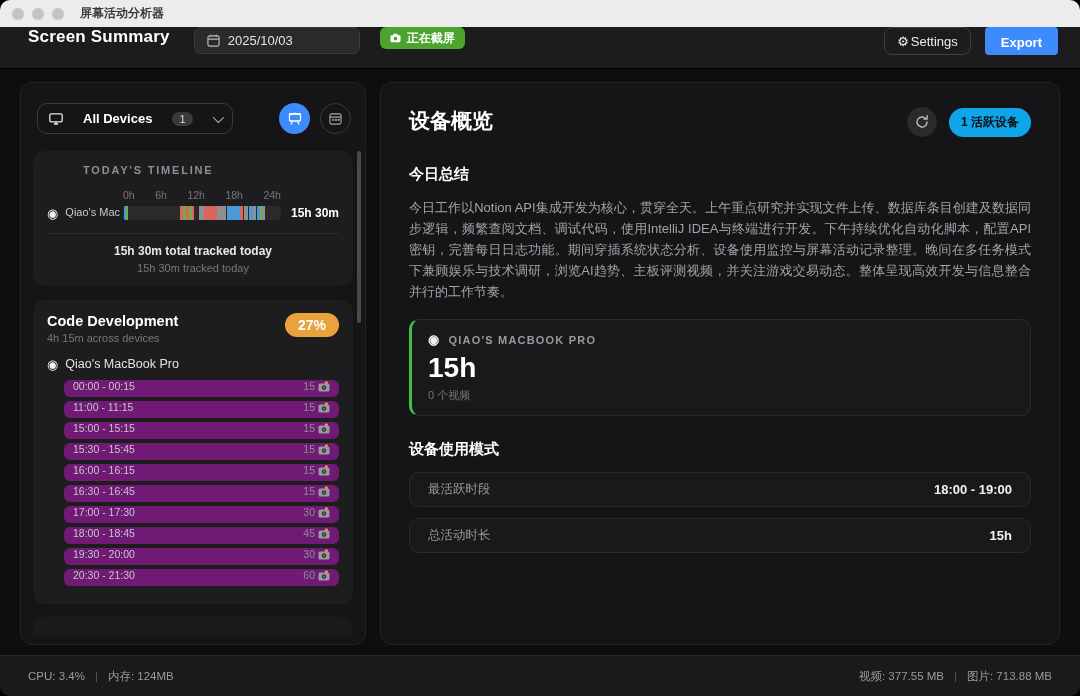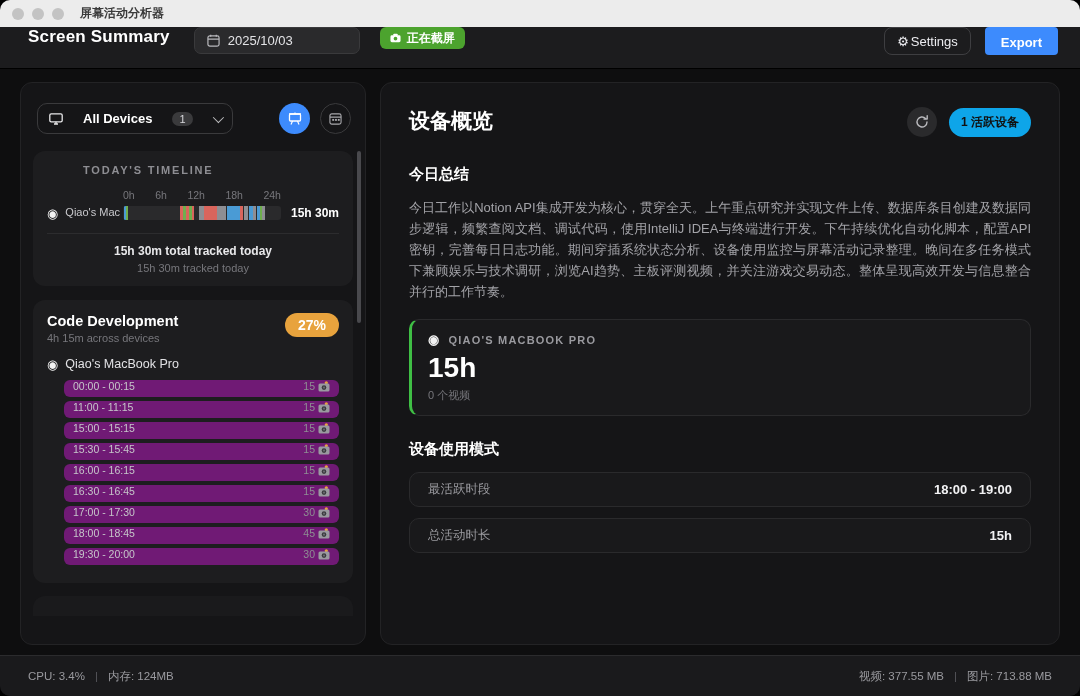--- a/index.html
+++ b/index.html
@@ -337,20 +337,32 @@
                 <span class="entry-min">30</span>
                 <svg width="12" height="11" viewBox="0 0 12 11">
                   <circle cx="8.3" cy="1.8" r="1.6" fill="#e8a33d"></circle>
                   <rect x="0.5" y="2.6" width="11" height="8" rx="1.5" fill="#9a9aa0"></rect>
                   <circle cx="6" cy="6.6" r="2.3" fill="#3a3a3e"></circle>
                   <circle cx="6" cy="6.6" r="1.1" fill="#6a6a70"></circle>
                 </svg>
               </span>
             </div>
 
+            <div class="entry-row">
+              <span class="entry-range">20:30 - 21:30</span>
+              <span class="entry-right">
+                <span class="entry-min">60</span>
+                <svg width="12" height="11" viewBox="0 0 12 11">
+                  <circle cx="8.3" cy="1.8" r="1.6" fill="#e8a33d"></circle>
+                  <rect x="0.5" y="2.6" width="11" height="8" rx="1.5" fill="#9a9aa0"></rect>
+                  <circle cx="6" cy="6.6" r="2.3" fill="#3a3a3e"></circle>
+                  <circle cx="6" cy="6.6" r="1.1" fill="#6a6a70"></circle>
+                </svg>
+              </span>
+            </div>
           </div>
       </div>
 
       <div class="next-card-stub"></div>
       <div class="scrollbar"></div>
     </div>
 
     <div class="main">
       <div class="main-head">
         <div class="main-title">设备概览</div>

